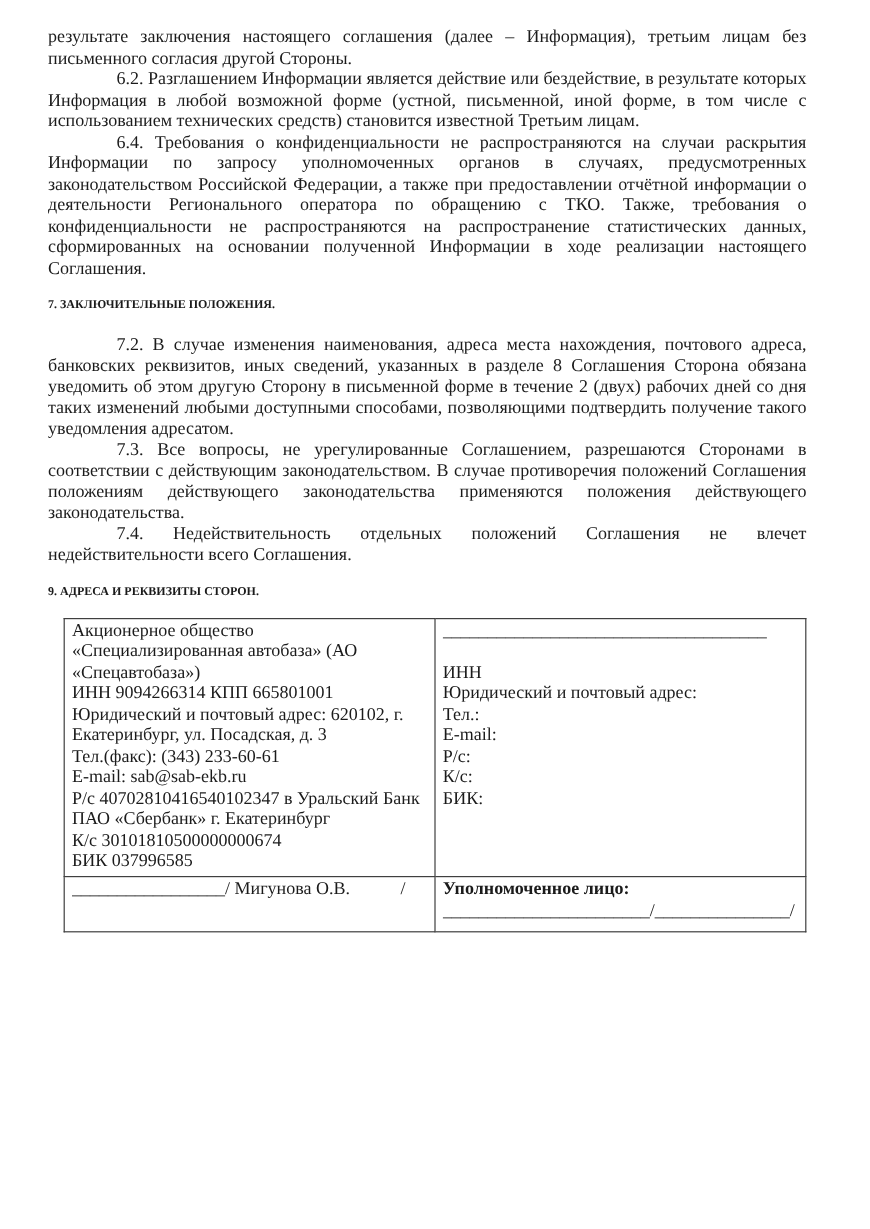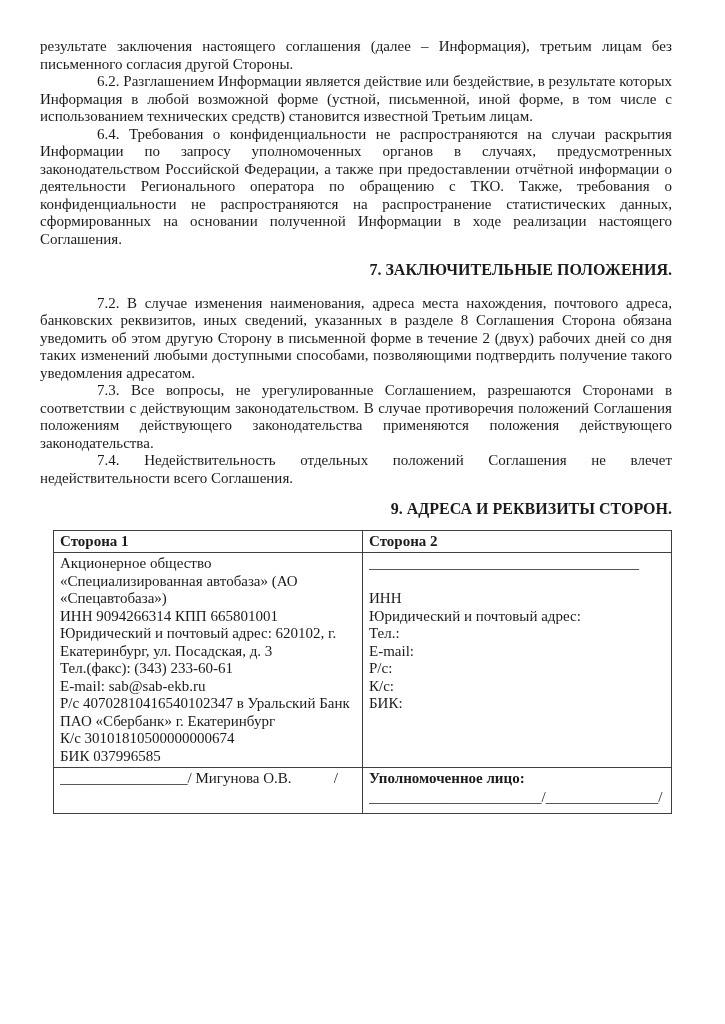--- a/index.html
+++ b/index.html
@@ -9,33 +9,33 @@
     height: 1024px;
     background: #ffffff;
     box-sizing: border-box;
     font-family: "Liberation Serif", serif;
     font-size: 15px;
     line-height: 17.5px;
     color: #1b1b1b;
     overflow: hidden;
   }
   .content {
-    padding: 38px 53px 0 40px;
+    padding: 23px 53px 0 40px;
     text-align: justify;
   }
   p.para {
     margin: 0;
     text-indent: 57px;
   }
   p.para.no-indent { text-indent: 0; }
   h2.sec {
-    font-size: 16px;
+    font-size: 10px;
     line-height: 17.5px;
     font-weight: bold;
-    text-align: right;
+    text-align: left;
     margin: 13px 0 16px 0;
   }
   h2.sec8 { margin: 13px 0 12px 0; }
   table.req {
     border-collapse: collapse;
     table-layout: fixed;
     width: 619px;
     margin-left: 13px;
     text-align: left;
   }
@@ -91,24 +91,20 @@
     <h2 class="sec">7. ЗАКЛЮЧИТЕЛЬНЫЕ ПОЛОЖЕНИЯ.</h2>
 
     <p class="para">7.2. В случае изменения наименования, адреса места нахождения, почтового адреса, банковских реквизитов, иных сведений, указанных в разделе 8 Соглашения Сторона обязана уведомить об этом другую Сторону в письменной форме в течение 2 (двух) рабочих дней со дня таких изменений любыми доступными способами, позволяющими подтвердить получение такого уведомления адресатом.</p>
     <p class="para">7.3. Все вопросы, не урегулированные Соглашением, разрешаются Сторонами в соответствии с действующим законодательством. В случае противоречия положений Соглашения положениям действующего законодательства применяются положения действующего законодательства.</p>
     <p class="para">7.4. Недействительность отдельных положений Соглашения не влечет недействительности всего Соглашения.</p>
 
     <h2 class="sec sec8">9. АДРЕСА И РЕКВИЗИТЫ СТОРОН.</h2>
 
     <table class="req">
       <tbody>
-        <tr>
-          <th>Сторона 1</th>
-          <th>Сторона 2</th>
-        </tr>
         <tr class="content-row">
           <td>
             <div class="cell-line">Акционерное общество «Специализированная автобаза» (АО «Спецавтобаза»)</div>
             <div class="cell-line">ИНН 9094266314 КПП 665801001</div>
             <div class="cell-line">Юридический и почтовый адрес: 620102, г. Екатеринбург, ул. Посадская, д. 3</div>
             <div class="cell-line">Тел.(факс): (343) 233-60-61</div>
             <div class="cell-line">E-mail: sab@sab-ekb.ru</div>
             <div class="cell-line">Р/с 40702810416540102347 в Уральский Банк ПАО «Сбербанк» г. Екатеринбург</div>
             <div class="cell-line">К/с 30101810500000000674</div>
             <div class="cell-line">БИК 037996585</div>

